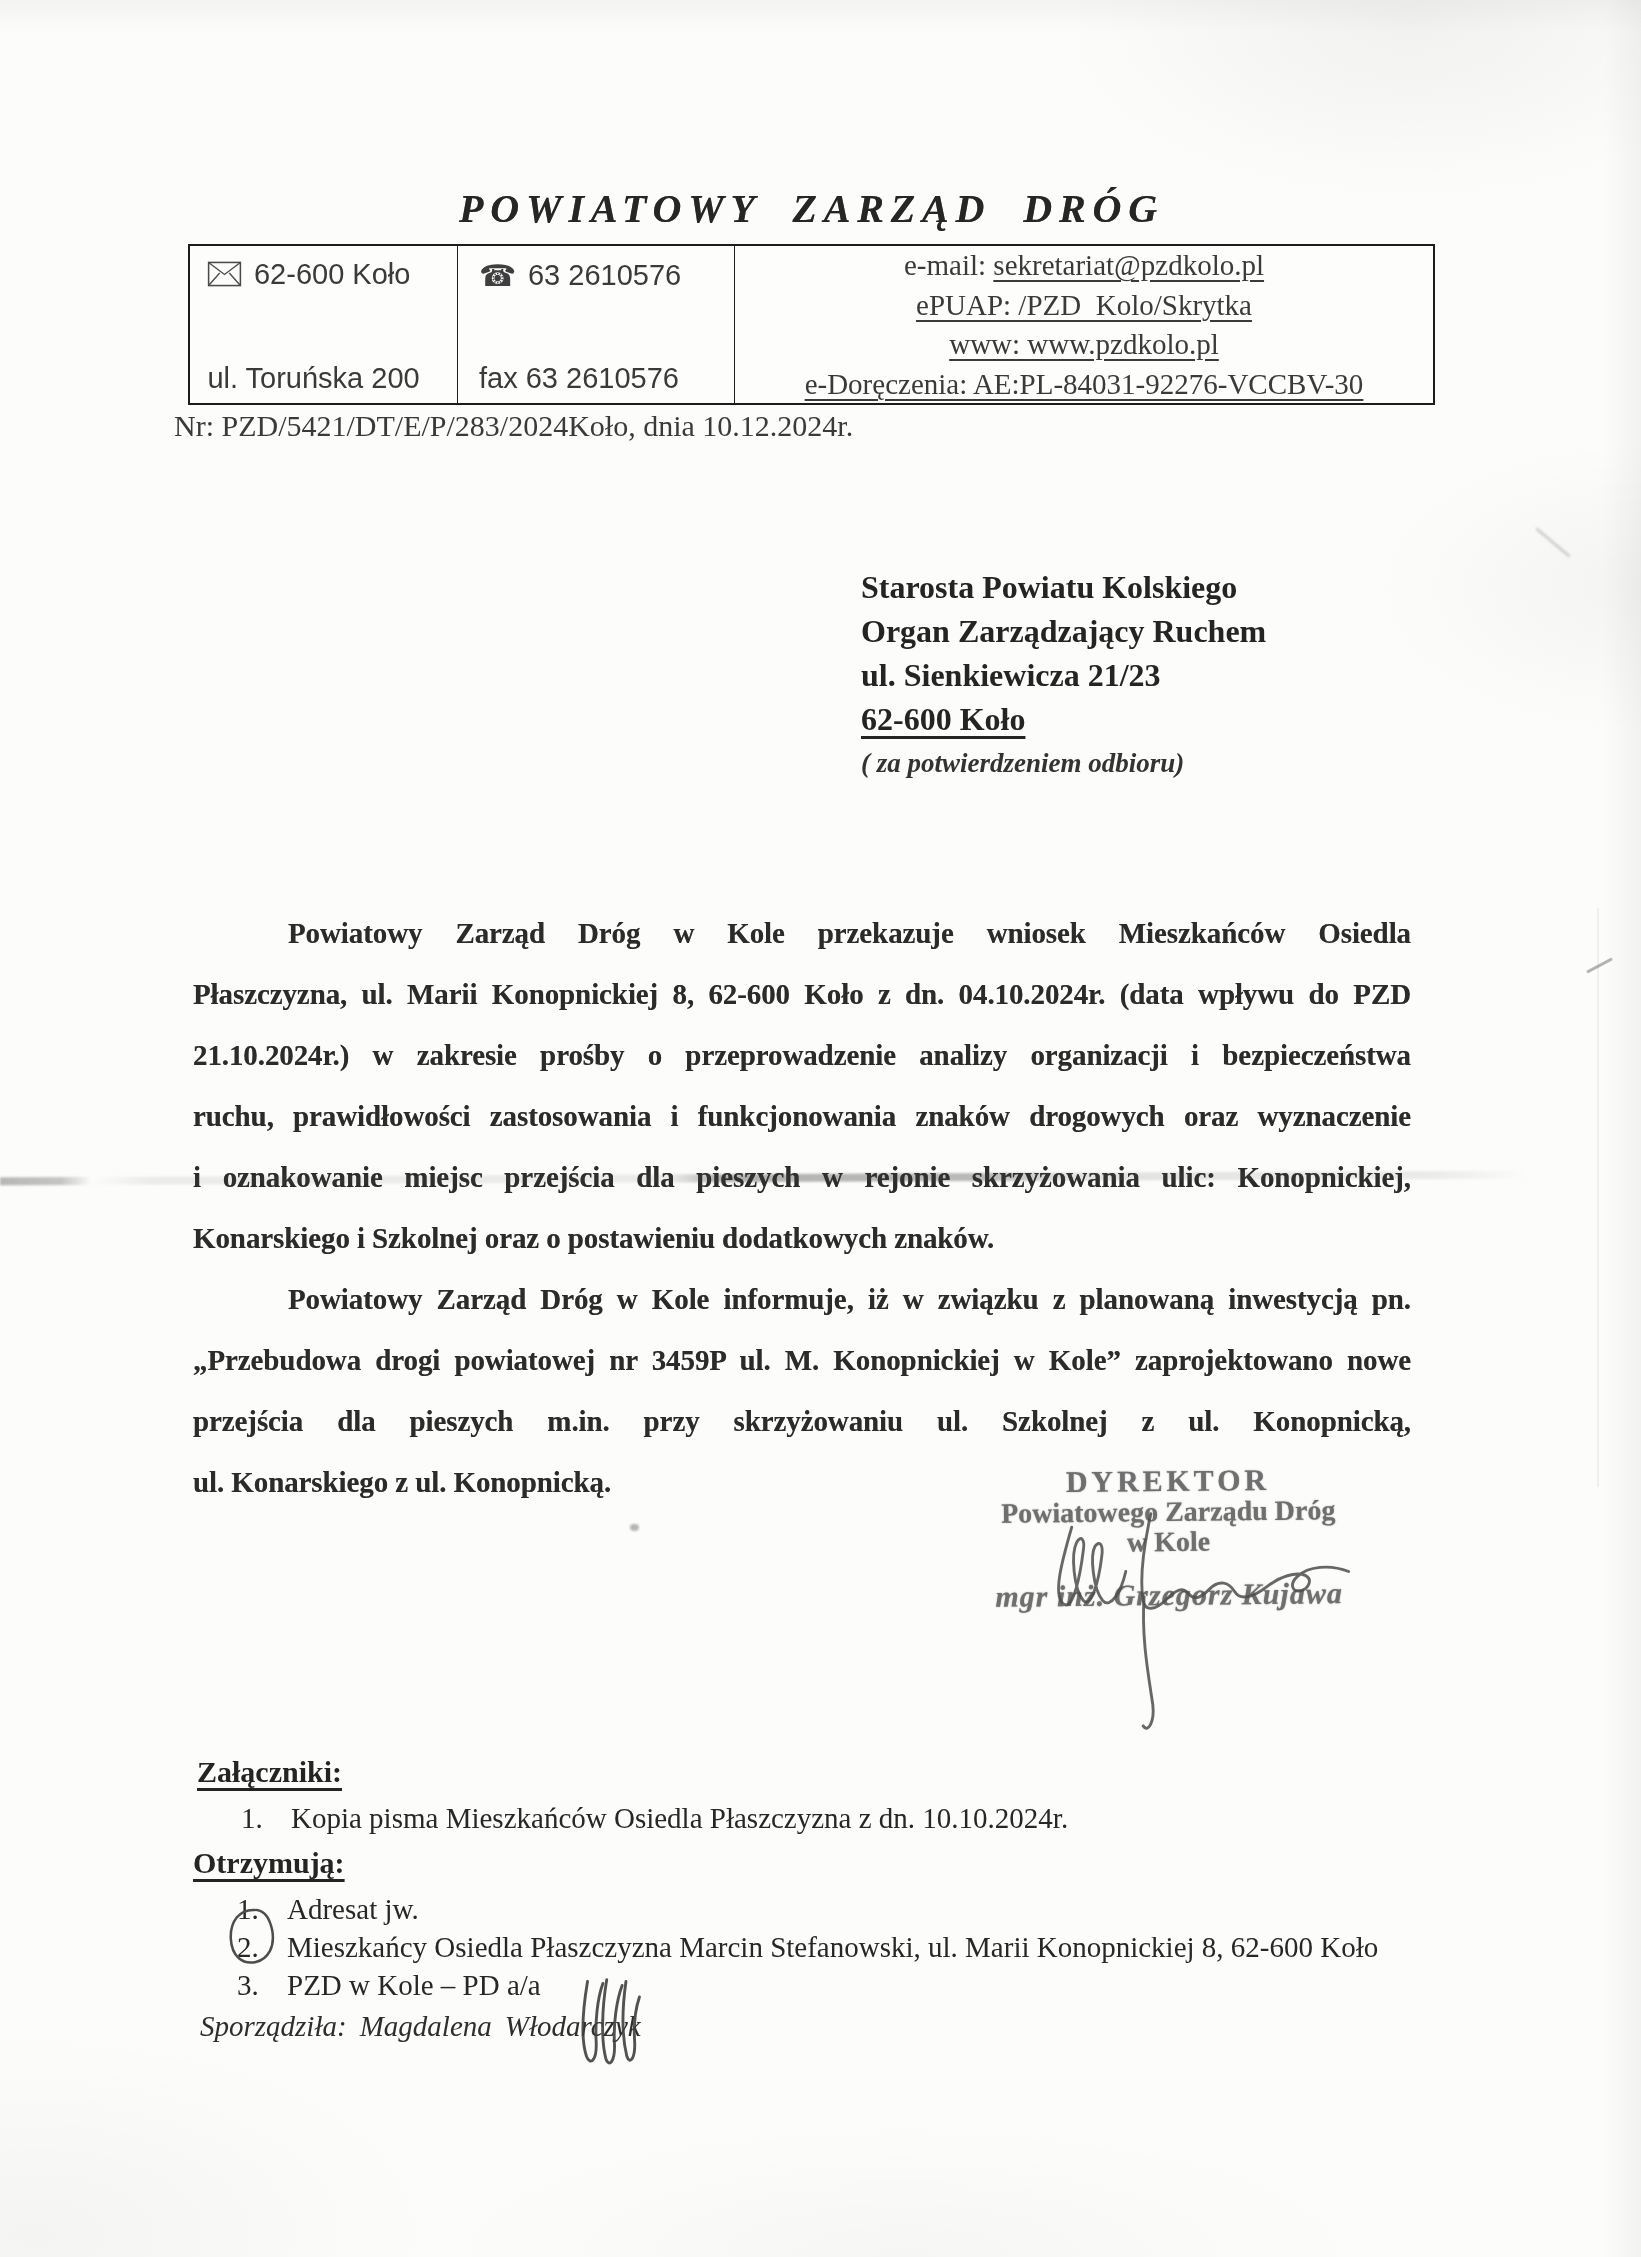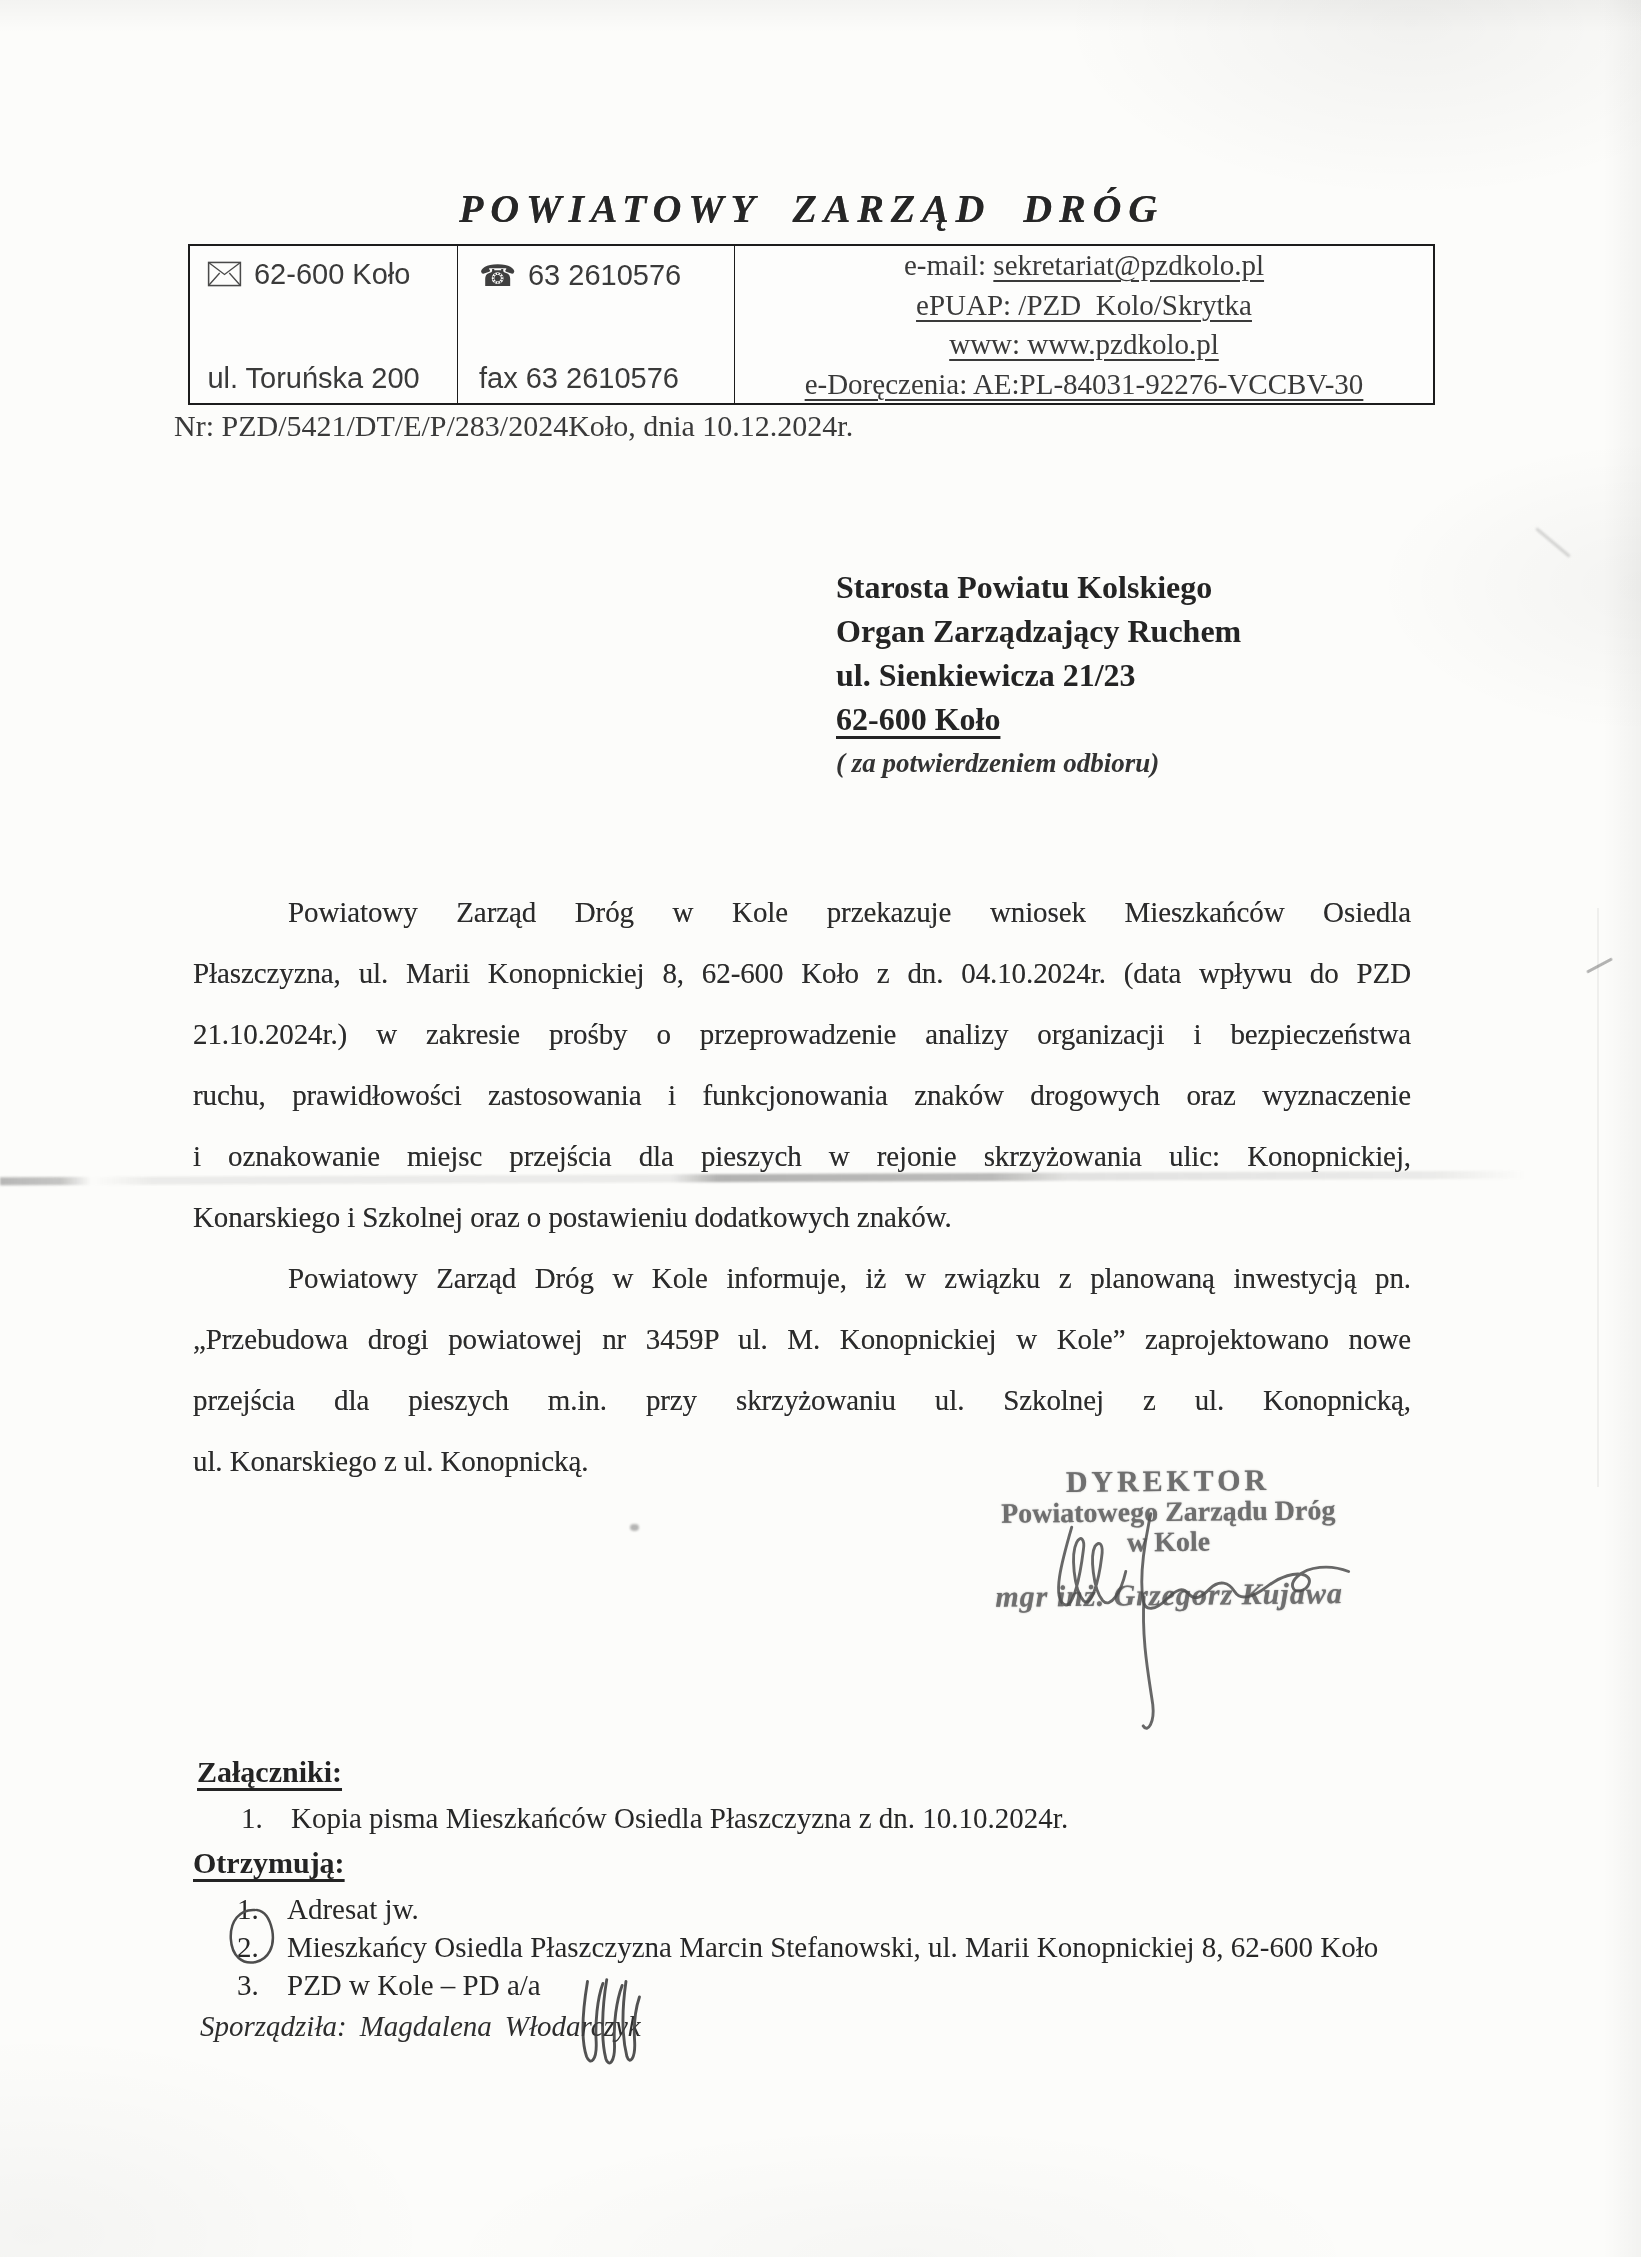--- a/index.html
+++ b/index.html
@@ -46,26 +46,26 @@
   .ht-row{display:flex;align-items:center;gap:11.6px;font-size:29px;}
   .envelope-svg{width:35px;height:26px;flex:0 0 auto;}
   .phone-glyph{font-size:30px;color:#3f3f3f;}
   .u{ text-decoration:underline;text-decoration-thickness:1.9px;text-underline-offset:4.8px;}
   .ref-row{
     position:absolute;left:174px;top:409px;width:1279px;
     display:flex;
     font-size:30px;color:#3a3a3a;
   }
   
-  .addressee{position:absolute;left:836px;top:565px;}
+  .addressee{position:absolute;left:861px;top:565px;}
   .addr-line{font-size:32px;font-weight:bold;line-height:44px;color:#242424;}
   .addr-line.u{text-decoration-thickness:2.9px;text-underline-offset:5.8px;}
   .addr-note{font-size:27px;font-style:italic;font-weight:bold;margin-top:6.8px;color:#333;}
   
-  .body-text{position:absolute;left:193px;top:882px;width:1218px;}
+  .body-text{position:absolute;left:193px;top:903px;width:1218px;font-weight:bold;}
   .bline{
     font-size:29px;line-height:61px;height:61px;
     text-align:justify;text-align-last:justify;
     letter-spacing:-0.1px;
     color:#2b2b2b;
     text-shadow:0 0 0.4px rgba(40,40,40,.5);
     white-space:nowrap;
   }
   .bline.first{text-indent:95px;}
   .bline.last{text-align-last:left;white-space:normal;}

